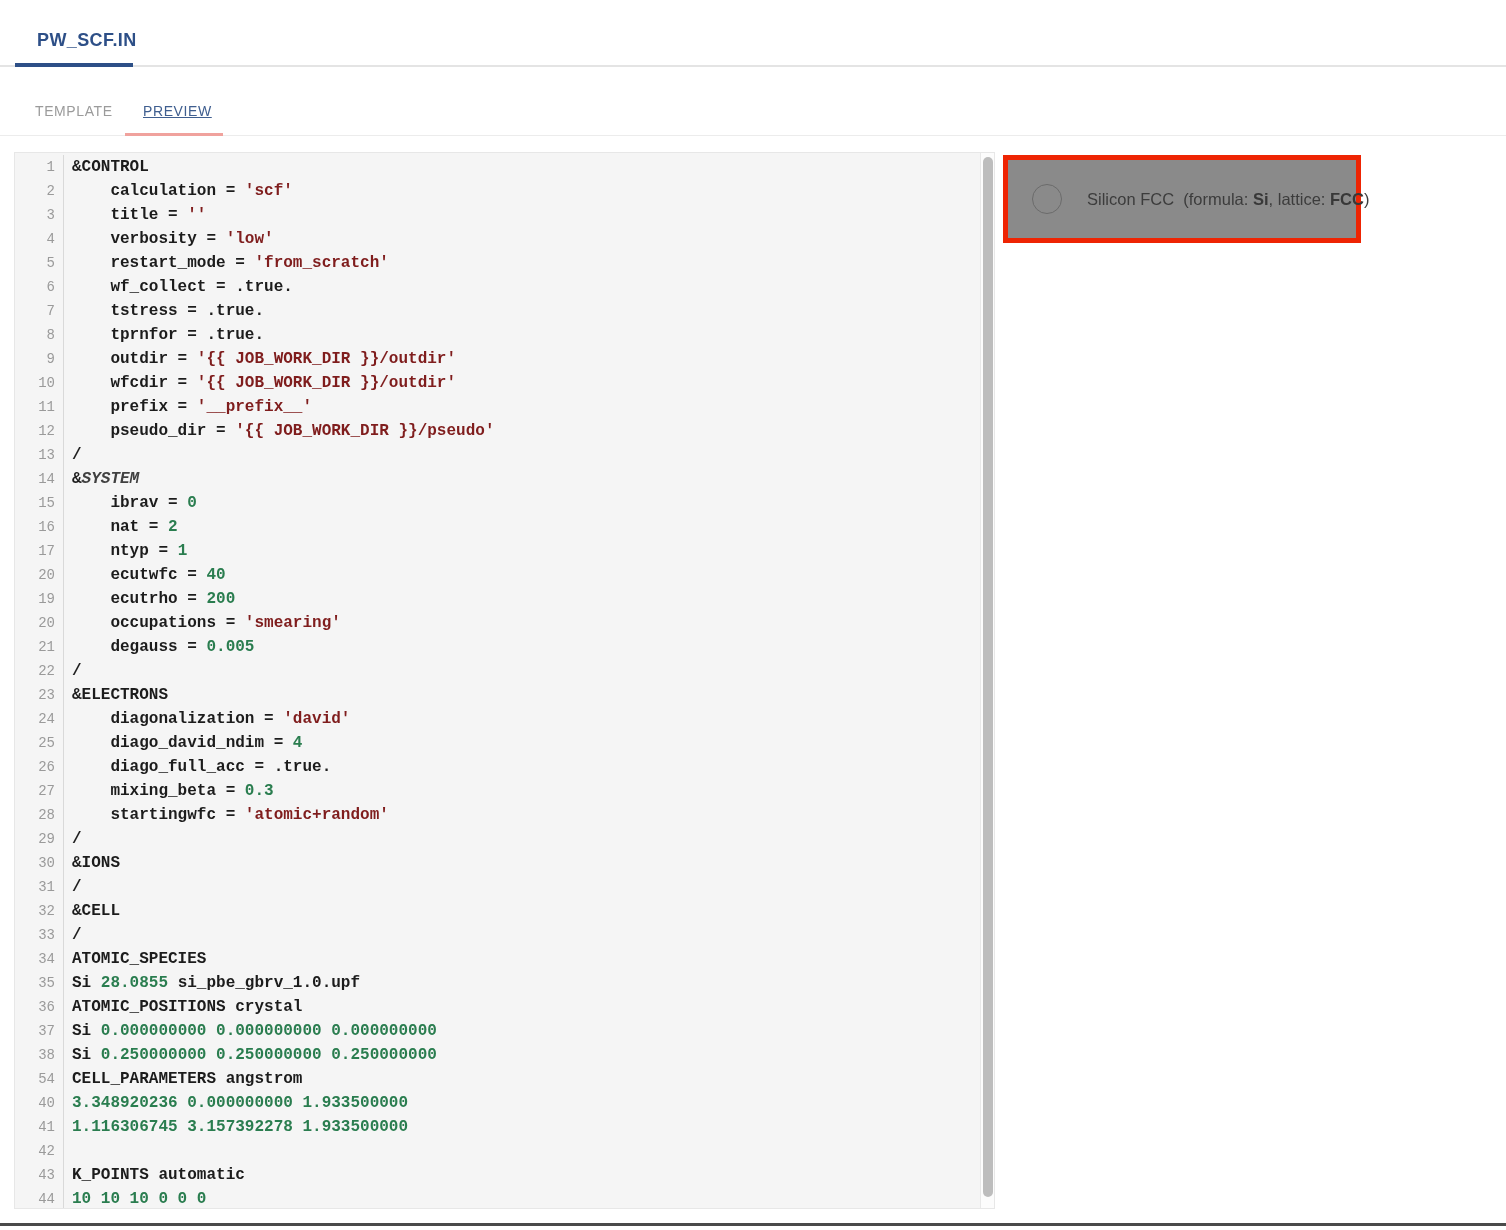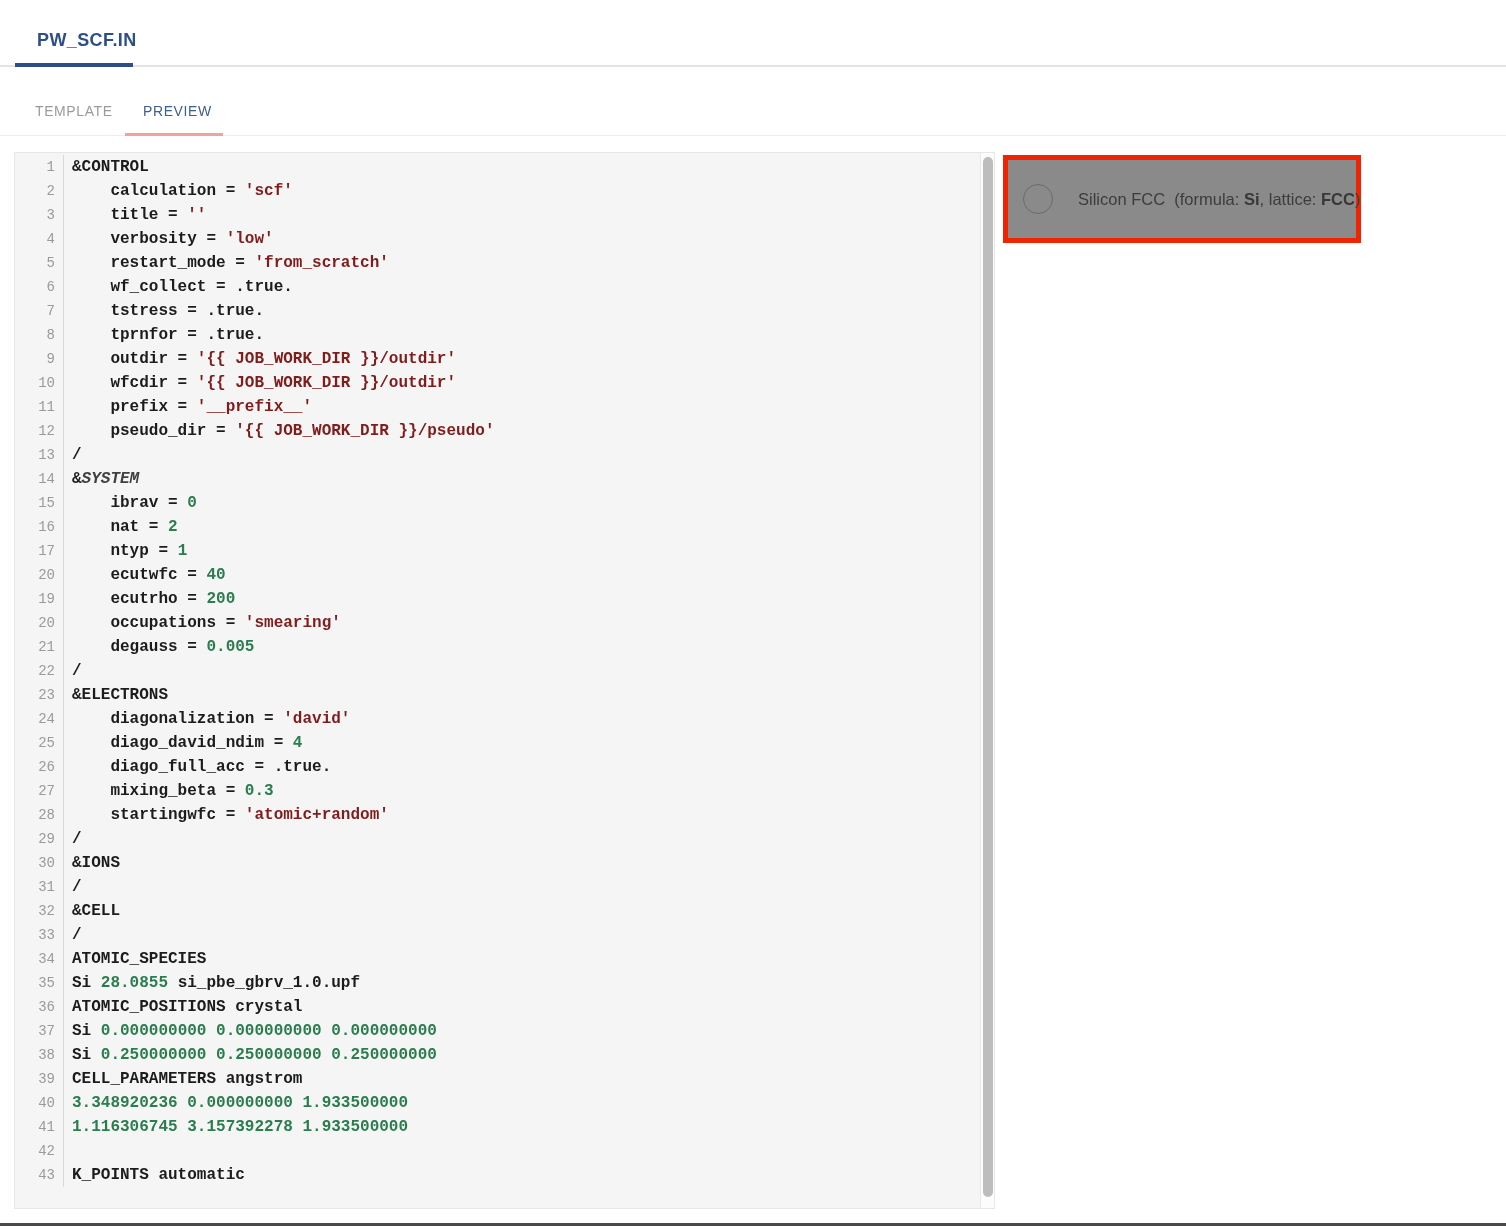--- a/index.html
+++ b/index.html
@@ -12,21 +12,21 @@
   .file-tab-label{
     position:absolute;left:37px;top:30px;
     font-size:18px;font-weight:bold;letter-spacing:.4px;color:#2d4f87;
   }
   .file-tab-divider{position:absolute;left:0;top:65px;width:1506px;height:2px;background:#e4e4e4;}
   .file-tab-underline{position:absolute;left:15px;top:63px;width:118px;height:4px;background:#2d4f87;}
 
   
   .subtab{position:absolute;top:103px;font-size:14px;letter-spacing:.6px;}
   .subtab.template{left:35px;color:#9b9b9b;}
-  .subtab.preview{left:143px;color:#3f5e8f;}
+  .subtab.preview{left:143px;color:#3f5e8f;text-decoration:underline;}
   .subtab-divider{position:absolute;left:0;top:135px;width:1506px;height:1px;background:#ececec;}
   .subtab-underline{position:absolute;left:125px;top:133px;width:98px;height:3px;background:#f0a29d;}
 
   
   .editor{
     position:absolute;left:14px;top:152px;width:981px;height:1057px;
     background:#f5f5f5;border:1px solid #e7e7e7;box-sizing:border-box;
     overflow:hidden;padding-top:2px;
   }
   .code-line{display:flex;height:24px;line-height:24px;}
@@ -50,21 +50,21 @@
   }
   .editor-scroll-thumb{
     position:absolute;top:4px;right:1px;width:10px;height:1040px;
     background:#bdbdbd;border-radius:5px;
   }
 
   
   .material-card{
     position:absolute;left:1003px;top:155px;width:358px;height:88px;
     box-sizing:border-box;background:#8a8a8a;border:5px solid #ee2403;
-    display:flex;align-items:center;padding-left:15px;
+    display:flex;align-items:center;padding-left:24px;
   }
   .radio-circle{
     width:28px;height:28px;border:1px solid #6b6b6b;border-radius:50%;
     background:transparent;flex:0 0 auto;
   }
   .material-label{
     margin-left:25px;font-size:16.5px;color:#3c3c3c;white-space:pre;
   }
   .material-label b{font-weight:bold;color:#383838;}
 
@@ -231,37 +231,41 @@
       </div>
       <div class="code-line">
         <span class="line-number">37</span>
         <span class="line-code"><span>Si </span><span class="tok-n">0.000000000 0.000000000 0.000000000</span></span>
       </div>
       <div class="code-line">
         <span class="line-number">38</span>
         <span class="line-code"><span>Si </span><span class="tok-n">0.250000000 0.250000000 0.250000000</span></span>
       </div>
       <div class="code-line">
-        <span class="line-number">39</span>
+        <span class="line-number">54</span>
         <span class="line-code"><span>CELL_PARAMETERS angstrom</span></span>
       </div>
       <div class="code-line">
         <span class="line-number">40</span>
         <span class="line-code"><span class="tok-n">3.348920236 0.000000000 1.933500000</span></span>
       </div>
       <div class="code-line">
         <span class="line-number">41</span>
         <span class="line-code"><span class="tok-n">1.116306745 3.157392278 1.933500000</span></span>
       </div>
       <div class="code-line">
         <span class="line-number">42</span>
       </div>
       <div class="code-line">
         <span class="line-number">43</span>
         <span class="line-code"><span>K_POINTS automatic</span></span>
+      </div>
+      <div class="code-line">
+        <span class="line-number">44</span>
+        <span class="line-code"><span class="tok-n">10 10 10 0 0 0</span></span>
       </div>
     </div>
   <div class="editor-scrollbar">
     <div class="editor-scroll-thumb"></div>
   </div>
 </div>
 
 <div class="material-card">
   <div class="radio-circle"></div>
   <div class="material-label"><span>Silicon FCC</span><span>  (formula: </span><b>Si</b><span>, lattice: </span><b>FCC</b><span>)</span></div>

